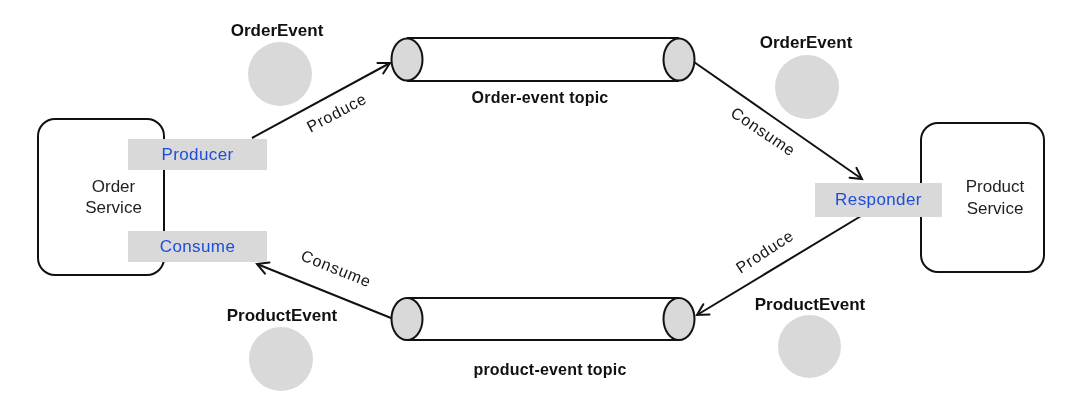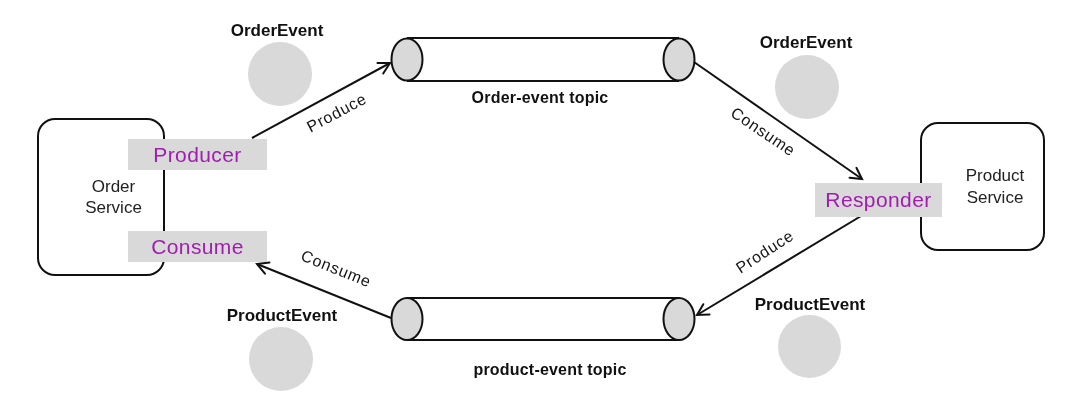--- a/index.html
+++ b/index.html
@@ -34,23 +34,23 @@
     line-height: 1.25;
     color: #222222;
   }
 
   .port {
     position: absolute;
     background: var(--accent-gray, #d9d9d9);
     display: flex;
     align-items: center;
     justify-content: center;
-    font-size: 21px;
+    font-size: 17px;
     letter-spacing: 0.4px;
-    color: #a21caf;
+    color: #1d4ed8;
     z-index: 3;
   }
 
   .event-circle {
     position: absolute;
     background: var(--accent-gray, #d9d9d9);
     border-radius: 50%;
     z-index: 2;
   }
 
@@ -106,21 +106,21 @@
     <line x1="252" y1="138" x2="390" y2="63" stroke="#111111" stroke-width="2" marker-end="url(#arrowhead)"></line>
     <line x1="694" y1="62" x2="862" y2="179" stroke="#111111" stroke-width="2" marker-end="url(#arrowhead)"></line>
     <line x1="866" y1="213" x2="697" y2="315" stroke="#111111" stroke-width="2" marker-end="url(#arrowhead)"></line>
     <line x1="391" y1="318" x2="257" y2="264" stroke="#111111" stroke-width="2" marker-end="url(#arrowhead)"></line>
   </svg>
 
   <div class="service-node" style="left:37px; top:118px; width:128px; height:158px;">
     <div class="service-label">Order Service</div>
   </div>
 
-  <div class="service-node" style="left:920px; top:122px; width:125px; height:129px;">
+  <div class="service-node" style="left:920px; top:122px; width:125px; height:151px;">
     <div class="service-label">Product Service</div>
   </div>
 
   <div class="port" style="left:128px; top:139px; width:139px; height:31px;">
     <span>Producer</span>
   </div>
   <div class="port" style="left:128px; top:231px; width:139px; height:31px;">
     <span>Consume</span>
   </div>
   <div class="port" style="left:815px; top:183px; width:127px; height:34px;">

